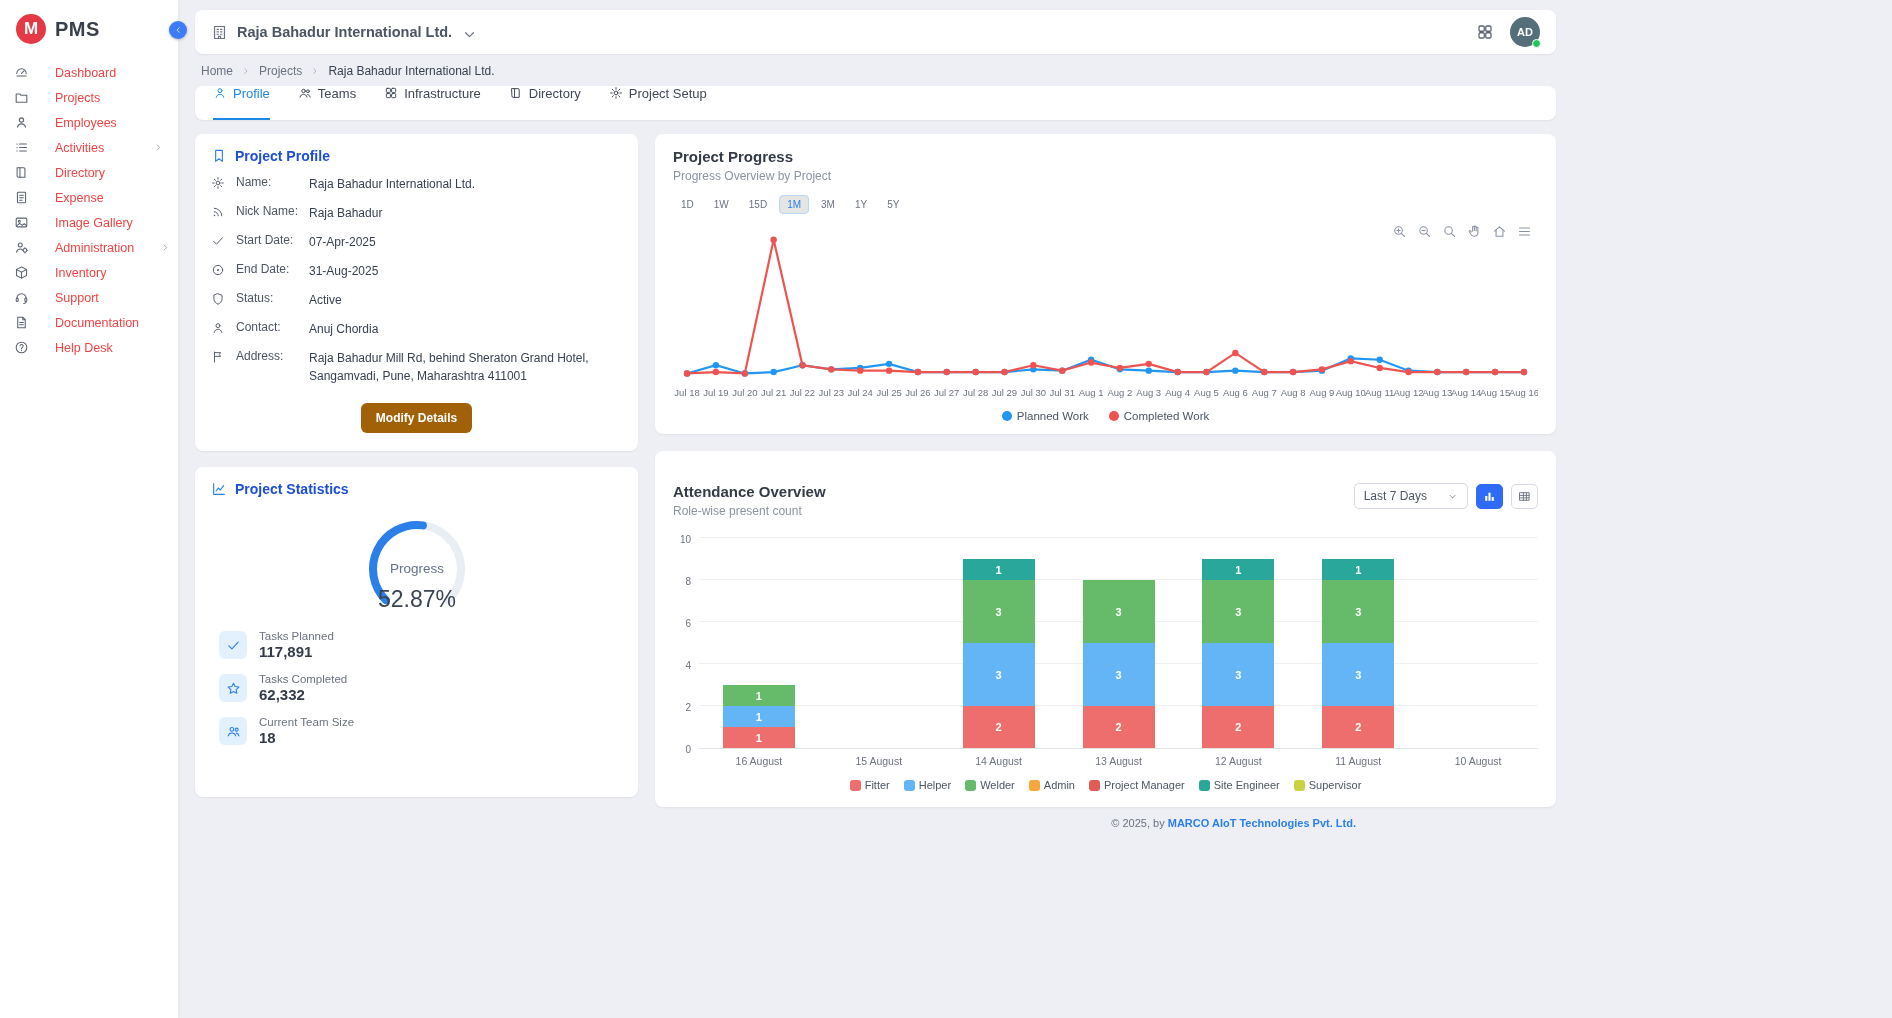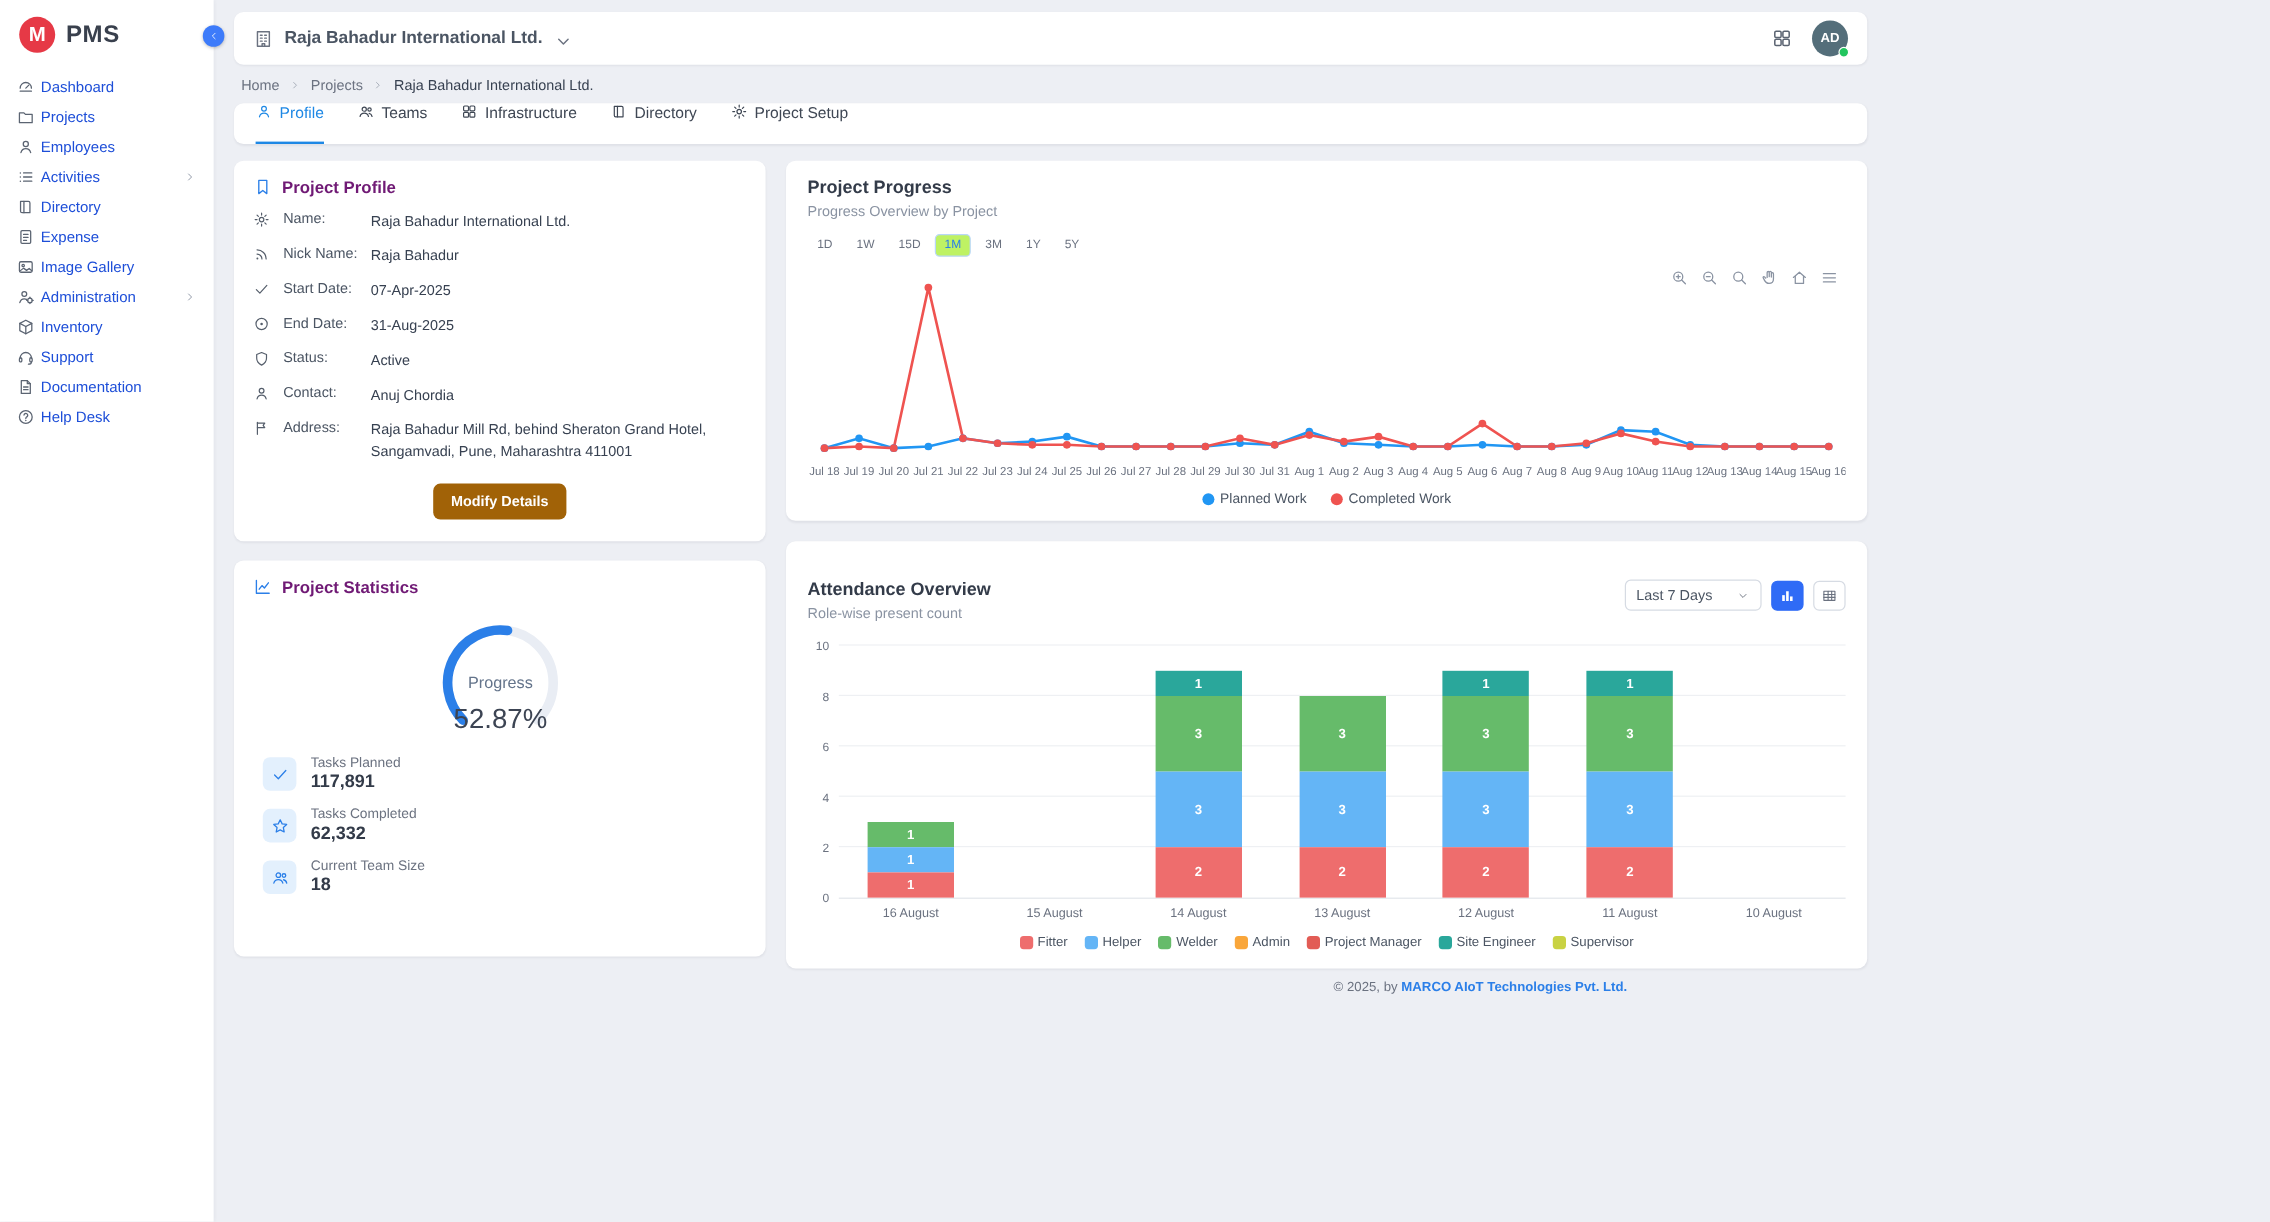--- a/index.html
+++ b/index.html
@@ -6,21 +6,21 @@
   html,body{width:1892px;height:1018px;overflow:hidden}
   body{background:#edeff4;font-family:"Liberation Sans",sans-serif;color:#374151;position:relative}
   .ic{width:16px;height:16px;display:inline-block;vertical-align:middle;flex:none}
   svg text{font-family:"Liberation Sans",sans-serif}
 
   
   .sidebar{position:fixed;left:0;top:0;width:178px;height:100%;background:#fff;z-index:5;box-shadow:1px 0 3px rgba(15,23,42,.04)}
   .brand{display:flex;align-items:center;gap:9px;padding:14px 16px 16px}
   .brand-logo{width:30px;height:30px;border-radius:50%;background:#e63946;color:#fff;font-weight:bold;display:flex;align-items:center;justify-content:center;font-size:17px}
   .brand-name{font-size:20px;font-weight:700;color:#39404d;letter-spacing:.5px}
-  .side-item{display:flex;align-items:center;gap:5px;padding:5px 14px;height:25px;color:#1d4ed8;font-size:12.5px;cursor:pointer}
+  .side-item{display:flex;align-items:center;gap:26px;padding:5px 14px;height:25px;color:#ef4444;font-size:12.5px;cursor:pointer}
   .side-item .ic{width:15px;height:15px;color:#5b6472}
   .side-item .chev{margin-left:auto;width:11px;height:11px;color:#8a93a2}
   .collapse-btn{position:fixed;left:169px;top:21px;width:18px;height:18px;border-radius:50%;background:#3d7bfa;color:#fff;border:none;z-index:6;display:flex;align-items:center;justify-content:center;cursor:pointer;box-shadow:0 1px 3px rgba(0,0,0,.25)}
   .collapse-btn .ic{width:10px;height:10px}
 
   
   .main{margin-left:178px;padding:10px 0 0 17px}
   .content{width:1361px}
   .card{background:#fff;border-radius:8px;box-shadow:0 1px 2px rgba(15,23,42,.06)}
 
@@ -44,21 +44,21 @@
   
   .tabs{display:flex;align-items:center;gap:28px;height:34px;padding:0 18px;margin-bottom:14px}
   .tab{display:flex;align-items:flex-start;gap:6px;font-size:13px;color:#3f4754;height:100%;border-bottom:2px solid transparent;cursor:pointer}
   .tab .ic{width:14px;height:14px}
   .tab.active{color:#1e88e5;border-bottom-color:#1e88e5}
 
   .grid{display:flex;gap:17px}
   .col-left{width:443px;flex:none;display:flex;flex-direction:column;gap:16px}
   .col-right{flex:1;display:flex;flex-direction:column;gap:17px;min-width:0}
 
-  .card-head{display:flex;align-items:flex-start;gap:8px;font-size:14px;font-weight:700;color:#701a75}
+  .card-head{display:flex;align-items:flex-start;gap:8px;font-size:14px;font-weight:700;color:#1d4ed8}
   .card-head .ic{width:16px;height:16px;color:#2b7fe8}
 
   
   .profile-card{padding:14px 16px 18px}
   .field-row{display:flex;gap:11px;margin-top:11px;font-size:12px;align-items:flex-start}
   .field-row .ic{width:14px;height:14px;color:#555e6b;margin-top:1px}
   .f-label{width:62px;flex:none;color:#4b5563}
   .f-value{color:#374151;line-height:1.5;max-width:312px}
   .modify-btn{display:block;margin:18px auto 0;background:#a16207;color:#fff;border:none;border-radius:6px;font-size:12px;font-weight:600;padding:8px 15px;cursor:pointer}
 
@@ -72,21 +72,21 @@
   .stat-ic .ic{width:15px;height:15px}
   .stat-label{font-size:11.5px;color:#6b7280}
   .stat-value{font-size:15px;font-weight:700;color:#333b49;margin-top:1px}
 
   
   .progress-card{padding:14px 18px 12px;position:relative}
   .pc-title{font-size:15px;font-weight:700;color:#333b49}
   .pc-sub{font-size:12px;color:#8a93a2;margin-top:4px}
   .range-row{display:flex;gap:4px;margin-top:12px}
   .range-btn{font-size:10px;color:#6b7280;border:1px solid transparent;background:none;padding:3px 7px;border-radius:4px;cursor:pointer;font-family:inherit}
-  .range-btn.active{color:#2b7fe8;border-color:#b9d7f8;background:#bef264}
+  .range-btn.active{color:#2b7fe8;border-color:#b9d7f8;background:#e5e5e5}
   .chart-toolbar{position:absolute;right:24px;top:90px;display:flex;gap:10px;color:#8a93a2}
   .tb-btn{cursor:pointer;display:flex}
   .tb-btn .ic{width:15px;height:15px}
   #line-chart{width:100%;display:block;margin-top:2px}
   .ax-lab{font-size:9.5px;fill:#6b7280}
   .line-legend{display:flex;justify-content:center;gap:20px;margin-top:6px;font-size:11.5px;color:#4b5563;align-items:center}
   .leg-item{display:inline-flex;align-items:center;cursor:pointer}
   .leg-dot{width:10px;height:10px;border-radius:50%;display:inline-block;margin-right:5px}
   .leg-sq{width:11px;height:11px;border-radius:3px;display:inline-block;margin-right:4px}
 

